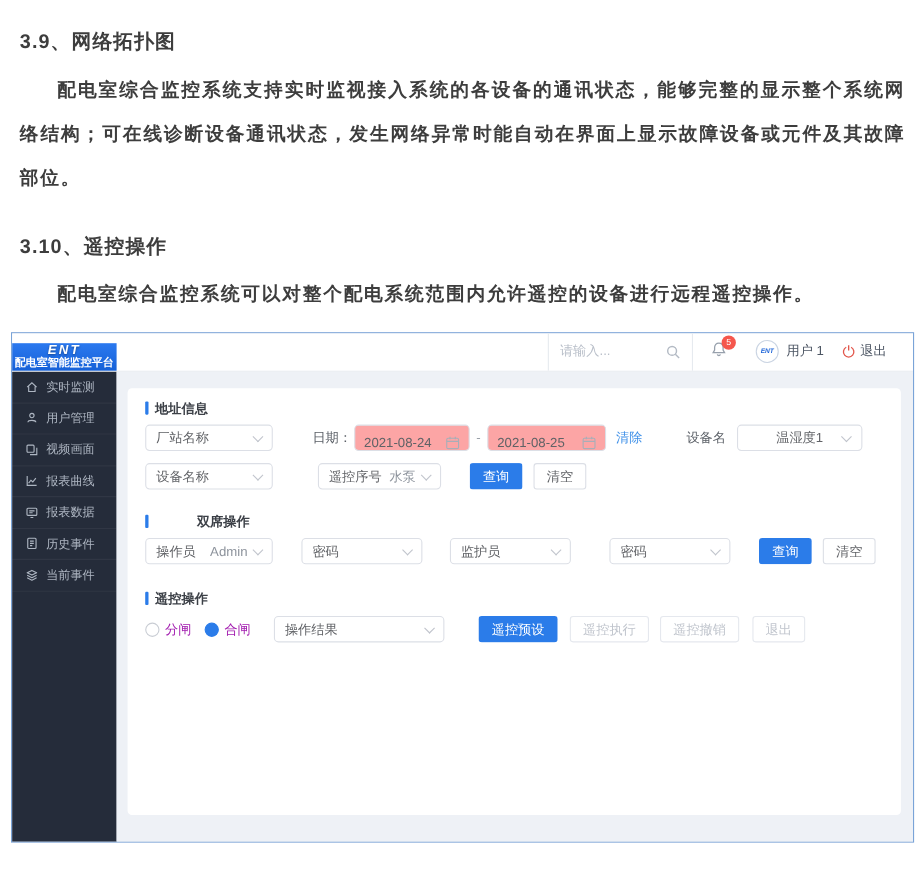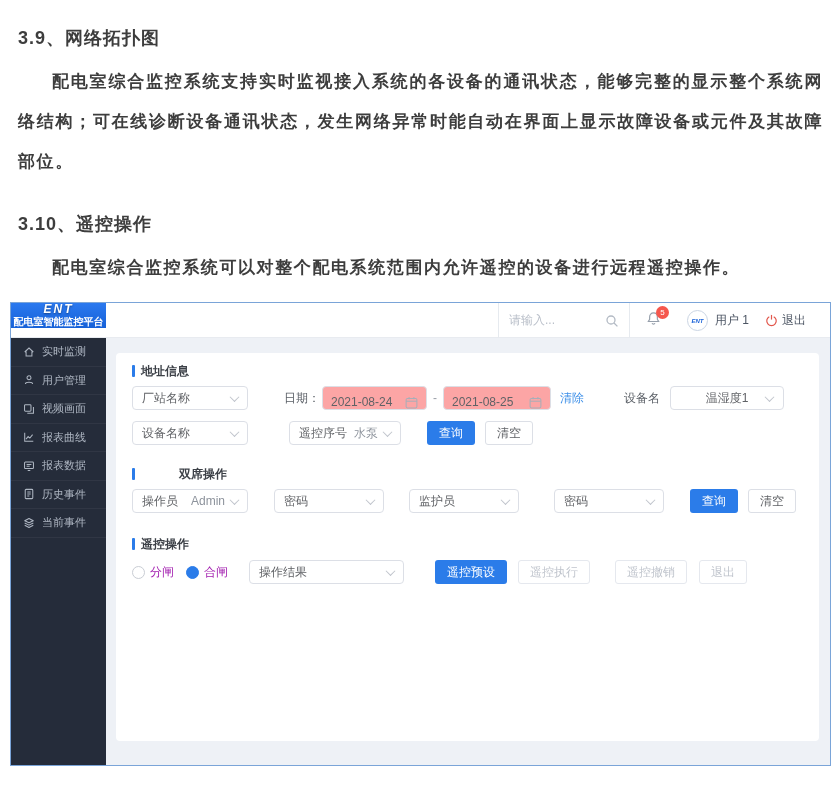--- a/index.html
+++ b/index.html
@@ -12,21 +12,21 @@
   .doc-h { font-size:18px; font-weight:700; letter-spacing:1px; }
   .doc-h2 { margin-top:30px; }
   .doc-p { font-size:17px; font-weight:600; line-height:40px; letter-spacing:1.6px;
            text-indent:2em; text-align:justify; margin-top:12px; }
 
   
   .frame { position:absolute; left:10px; top:302px; width:821px; height:464px;
            border:1px solid #7aa4d8; background:#eef1f6; overflow:hidden; }
 
   
-  .topbar { height:35px; background:#fff; display:flex; align-items:flex-start; border-bottom:1px solid #e8ebf0; }
+  .topbar { height:35px; background:#fff; display:flex; align-items:flex-end; border-bottom:1px solid #e8ebf0; }
   .logo { width:95px; background:linear-gradient(180deg,#2b79ef,#1661d8); color:#fff;
           display:flex; flex-direction:column; align-items:center; justify-content:center; }
   .logo-brand { font-size:12px; font-weight:700; font-style:italic; letter-spacing:2px;
                 text-shadow:0 1px 2px rgba(0,0,0,.4); line-height:12px; }
   .logo-title { font-size:10px; font-weight:700; white-space:nowrap; line-height:12px; margin-top:1px; }
   .topbar-right { margin-left:auto; display:flex; align-items:center; padding-right:24px; }
   .search-box { display:flex; align-items:center; height:35px; width:132px; padding:0 10px;
                 border-left:1px solid #e6eaef; border-right:1px solid #e6eaef; cursor:text; }
   .search-ph { color:#b9bfc9; font-size:12px; }
   .search-box svg { margin-left:auto; }
@@ -277,20 +277,20 @@
           <div class="radio" style="margin-left:12px;">
             <span class="dot on"></span>
             <span>合闸</span>
           </div>
           <div class="sel" style="width:155px; margin-left:21px;">
             <span>操作结果</span>
             <span class="chev push"></span>
           </div>
           <div class="btn primary" style="margin-left:31px;">遥控预设</div>
           <div class="btn disabled" style="margin-left:11px;">遥控执行</div>
-          <div class="btn disabled" style="margin-left:25px;">遥控撤销</div>
+          <div class="btn disabled" style="margin-left:10px;">遥控撤销</div>
           <div class="btn disabled" style="margin-left:12px;">退出</div>
         </div>
 
       </div>
     </div>
   </div>
 </div>
 
 </body></html>

